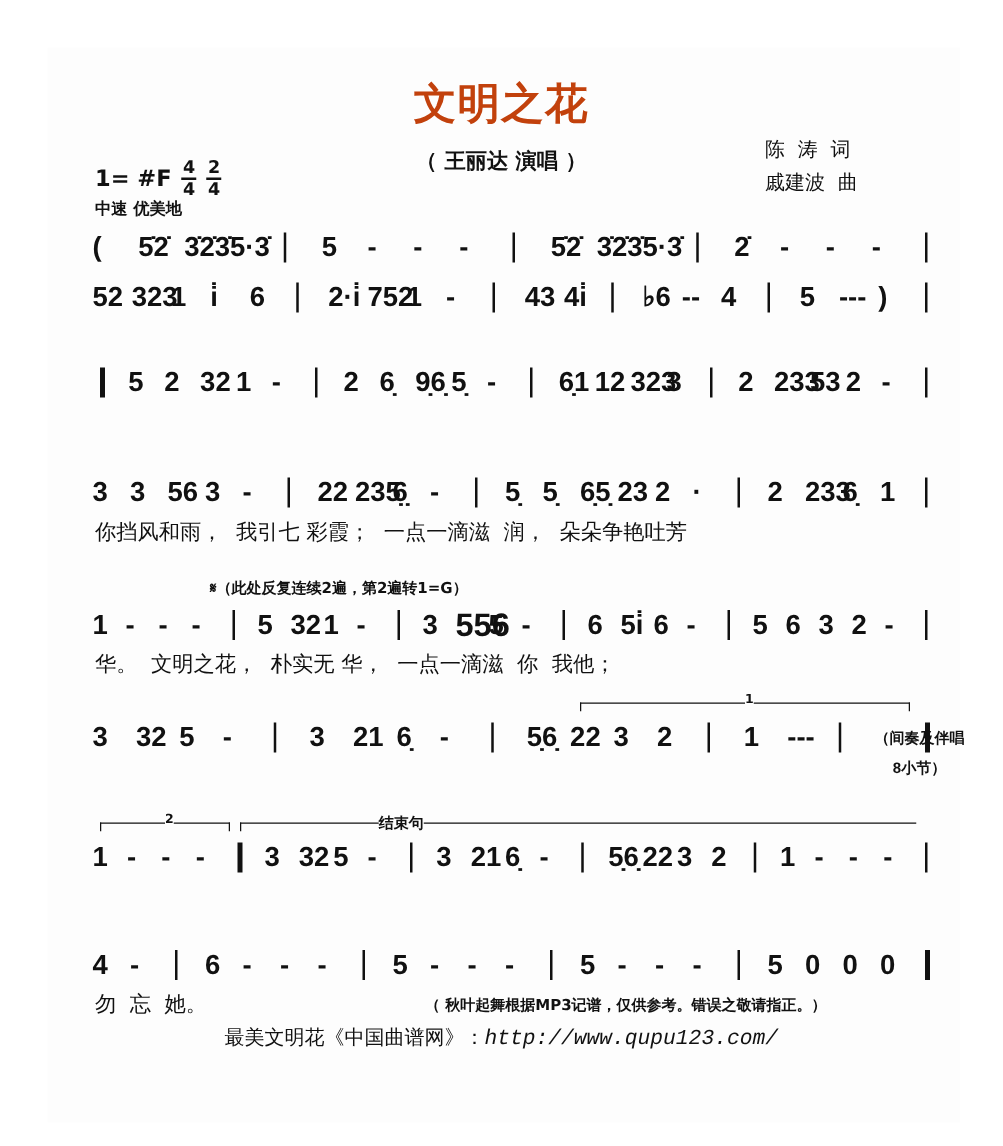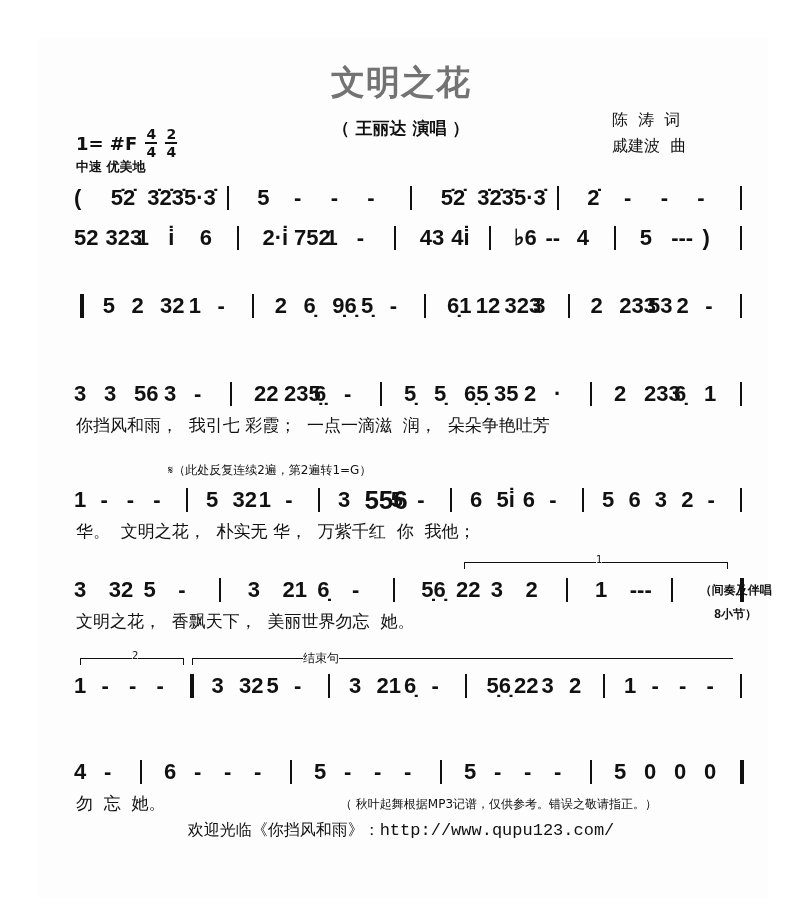--- a/index.html
+++ b/index.html
@@ -1,34 +1,34 @@
 <!DOCTYPE html>
 <html><head>
 <meta charset="utf-8">
 <style>
   html, body { margin:0; padding:0; background:#ffffff; }
   body { width:802px; height:917px; position:relative; overflow:hidden; font-family:"DejaVu Sans", sans-serif; color:#111; }
   .sheet { position:absolute; left:38px; top:38px; width:730px; height:860px; background:#fdfdfd; }
-  .title { position:absolute; left:0; width:802px; top:60px; text-align:center; font-size:34px; font-weight:bold; color:#737373; letter-spacing:1px; font-family:"DejaVu Sans", sans-serif; }
+  .title { position:absolute; left:0; width:802px; top:60px; text-align:center; font-size:34px; font-weight:bold; color:#c2410c; letter-spacing:1px; font-family:"DejaVu Sans", sans-serif; }
   .singer { position:absolute; left:0; width:802px; top:117px; text-align:center; font-size:17px; font-weight:bold; }
   .credits { position:absolute; left:612px; top:107px; font-family:"DejaVu Serif", serif; font-size:16px; line-height:26px; }
   .credits div { white-space:pre; }
   .key { position:absolute; left:76px; top:127px; font-size:18px; font-weight:bold; display:flex; align-items:center; gap:8px; }
   .frac { display:inline-flex; flex-direction:column; align-items:center; font-size:14px; line-height:14px; }
   .frac .bar { width:12px; height:2px; background:#111; margin:1px 0; }
   .tempo { position:absolute; left:76px; top:158px; font-size:13px; font-weight:bold; }
   .row { position:absolute; left:72px; height:40px; width:700px; }
   .tok { position:absolute; font-family:"Liberation Sans", sans-serif; font-weight:bold; font-size:22px; line-height:24px; text-align:center; }
   .bar-v { position:absolute; width:2px; height:24px; background:#111; }
   .lyric { position:absolute; font-family:"DejaVu Serif", serif; font-size:17px; white-space:pre; }
-  .note-small { position:absolute; font-size:12px; font-weight:normal; white-space:pre; }
+  .note-small { position:absolute; font-size:12px; font-weight:bold; white-space:pre; }
   .bracket { position:absolute; border-top:1.5px solid #111; border-left:1.5px solid #111; height:6px; }
   .bracket.r { border-right:1.5px solid #111; }
   .footer { position:absolute; left:0; width:802px; top:820px; text-align:center; font-family:"DejaVu Serif", serif; font-size:16px; }
-  .footer span.url { font-family:"Liberation Mono", monospace; font-size:17px; }
+  .footer span.url { font-family:"Liberation Mono", monospace; font-size:17px;font-style:italic; }
 </style>
 </head>
 <body>
 
 <div class="sheet"></div>
 
 <div class="title">文明之花</div>
 <div class="singer">（ 王丽达 演唱 ）</div>
 <div class="credits">
   <div>陈  涛  词</div>
@@ -129,21 +129,21 @@
       <span class="tok" style="left: 122px; top: 0px; font-size: 22px;">-</span>
       <span class="bar-v" style="left: 158px; top: 0px;"></span>
       <span class="tok" style="left: 182px; top: 0px; font-size: 22px;">22</span>
       <span class="tok" style="left: 212px; top: 0px; font-size: 22px;">235̣</span>
       <span class="tok" style="left: 242px; top: 0px; font-size: 22px;">6̣</span>
       <span class="tok" style="left: 272px; top: 0px; font-size: 22px;">-</span>
       <span class="bar-v" style="left: 308px; top: 0px;"></span>
       <span class="tok" style="left: 332px; top: 0px; font-size: 22px;">5̣</span>
       <span class="tok" style="left: 362px; top: 0px; font-size: 22px;">5̣</span>
       <span class="tok" style="left: 392px; top: 0px; font-size: 22px;">6̣5̣</span>
-      <span class="tok" style="left: 422px; top: 0px; font-size: 22px;">35</span>
+      <span class="tok" style="left: 422px; top: 0px; font-size: 22px;">23</span>
       <span class="tok" style="left: 452px; top: 0px; font-size: 22px;">2</span>
       <span class="tok" style="left: 482px; top: 0px; font-size: 22px;">·</span>
       <span class="bar-v" style="left: 518px; top: 0px;"></span>
       <span class="tok" style="left: 542px; top: 0px; font-size: 22px;">2</span>
       <span class="tok" style="left: 572px; top: 0px; font-size: 22px;">233</span>
       <span class="tok" style="left: 602px; top: 0px; font-size: 22px;">6̣</span>
       <span class="tok" style="left: 632px; top: 0px; font-size: 22px;">1</span>
       <span class="bar-v" style="left: 668px; top: 0px;"></span>
       <div class="lyric" style="left: 4px; top: 32px;">你挡风和雨，  我引七 彩霞；  一点一滴滋  润，  朵朵争艳吐芳</div>
     </div>
@@ -167,21 +167,21 @@
       <span class="tok" style="left: 424.4px; top: 0px; font-size: 22px;">5i̇</span>
       <span class="tok" style="left: 450.8px; top: 0px; font-size: 22px;">6</span>
       <span class="tok" style="left: 477.2px; top: 0px; font-size: 22px;">-</span>
       <span class="bar-v" style="left: 509.6px; top: 0px;"></span>
       <span class="tok" style="left: 530px; top: 0px; font-size: 22px;">5</span>
       <span class="tok" style="left: 556.4px; top: 0px; font-size: 22px;">6</span>
       <span class="tok" style="left: 582.8px; top: 0px; font-size: 22px;">3</span>
       <span class="tok" style="left: 609.2px; top: 0px; font-size: 22px;">2</span>
       <span class="tok" style="left: 635.6px; top: 0px; font-size: 22px;">-</span>
       <span class="bar-v" style="left: 668px; top: 0px;"></span>
-      <div class="lyric" style="left: 4px; top: 32px;">华。  文明之花，  朴实无 华，  万紫千红  你  我他；</div>
+      <div class="lyric" style="left: 4px; top: 32px;">华。  文明之花，  朴实无 华，  一点一滴滋  你  我他；</div>
       <div class="note-small" style="left: 96px; top: -26px;">𝄋（此处反复连续2遍，第2遍转1=G）</div>
     </div>
     <div class="row" style="top: 578px;">
       <span class="tok" style="left: 2px; top: 0px; font-size: 22px;">3</span>
       <span class="tok" style="left: 36.7368px; top: 0px; font-size: 22px;">32</span>
       <span class="tok" style="left: 71.4737px; top: 0px; font-size: 22px;">5</span>
       <span class="tok" style="left: 106.211px; top: 0px; font-size: 22px;">-</span>
       <span class="bar-v" style="left: 146.947px; top: 0px;"></span>
       <span class="tok" style="left: 175.684px; top: 0px; font-size: 22px;">3</span>
       <span class="tok" style="left: 210.421px; top: 0px; font-size: 22px;">21</span>
@@ -191,21 +191,20 @@
       <span class="tok" style="left: 349.368px; top: 0px; font-size: 22px;">5̣6̣</span>
       <span class="tok" style="left: 384.105px; top: 0px; font-size: 22px;">22</span>
       <span class="tok" style="left: 418.842px; top: 0px; font-size: 22px;">3</span>
       <span class="tok" style="left: 453.579px; top: 0px; font-size: 22px;">2</span>
       <span class="bar-v" style="left: 494.316px; top: 0px;"></span>
       <span class="tok" style="left: 523.053px; top: 0px; font-size: 22px;">1</span>
       <span class="tok" style="left: 557.789px; top: 0px; font-size: 22px;">---</span>
       <span class="bar-v" style="left: 598.526px; top: 0px;"></span>
       <span class="tok" style="left: 627.263px; top: 0px; font-size: 12px;">（间奏及伴唱8小节）</span>
       <span class="bar-v" style="left: 668px; top: 0px; width: 4px;"></span>
-      <div class="lyric" style="left: 4px; top: 32px;">文明之花，  香飘天下，  美丽世界勿忘  她。</div>
       <div class="bracket r" style="left: 392px; width: 262px; top: -16px;">
         <span class="note-small" style="left: 50%; top: -9px; font-size: 10px; background: rgb(253, 253, 253);">1</span>
       </div>
     </div>
     <div class="row" style="top: 674px;">
       <span class="tok" style="left: 2px; top: 0px; font-size: 22px;">1</span>
       <span class="tok" style="left: 29.5px; top: 0px; font-size: 22px;">-</span>
       <span class="tok" style="left: 57px; top: 0px; font-size: 22px;">-</span>
       <span class="tok" style="left: 84.5px; top: 0px; font-size: 22px;">-</span>
       <span class="bar-v" style="left: 118px; top: 0px; width: 4px;"></span>
@@ -259,14 +258,14 @@
       <span class="tok" style="left: 572px; top: 0px; font-size: 22px;">0</span>
       <span class="tok" style="left: 602px; top: 0px; font-size: 22px;">0</span>
       <span class="tok" style="left: 632px; top: 0px; font-size: 22px;">0</span>
       <span class="bar-v" style="left: 668px; top: 0px; width: 4px;"></span>
       <div class="lyric" style="left: 4px; top: 32px;">勿  忘  她。</div>
       <div class="note-small" style="left: 268px; top: 36px;">（ 秋叶起舞根据MP3记谱，仅供参考。错误之敬请指正。）</div>
     </div>
   </div>
 
 <div class="footer">
-  <span>欢迎光临《你挡风和雨》：</span><span class="url">http://www.qupu123.com/</span>
+  <span>最美文明花《中国曲谱网》：</span><span class="url">http://www.qupu123.com/</span>
 </div>
 
 </body></html>

